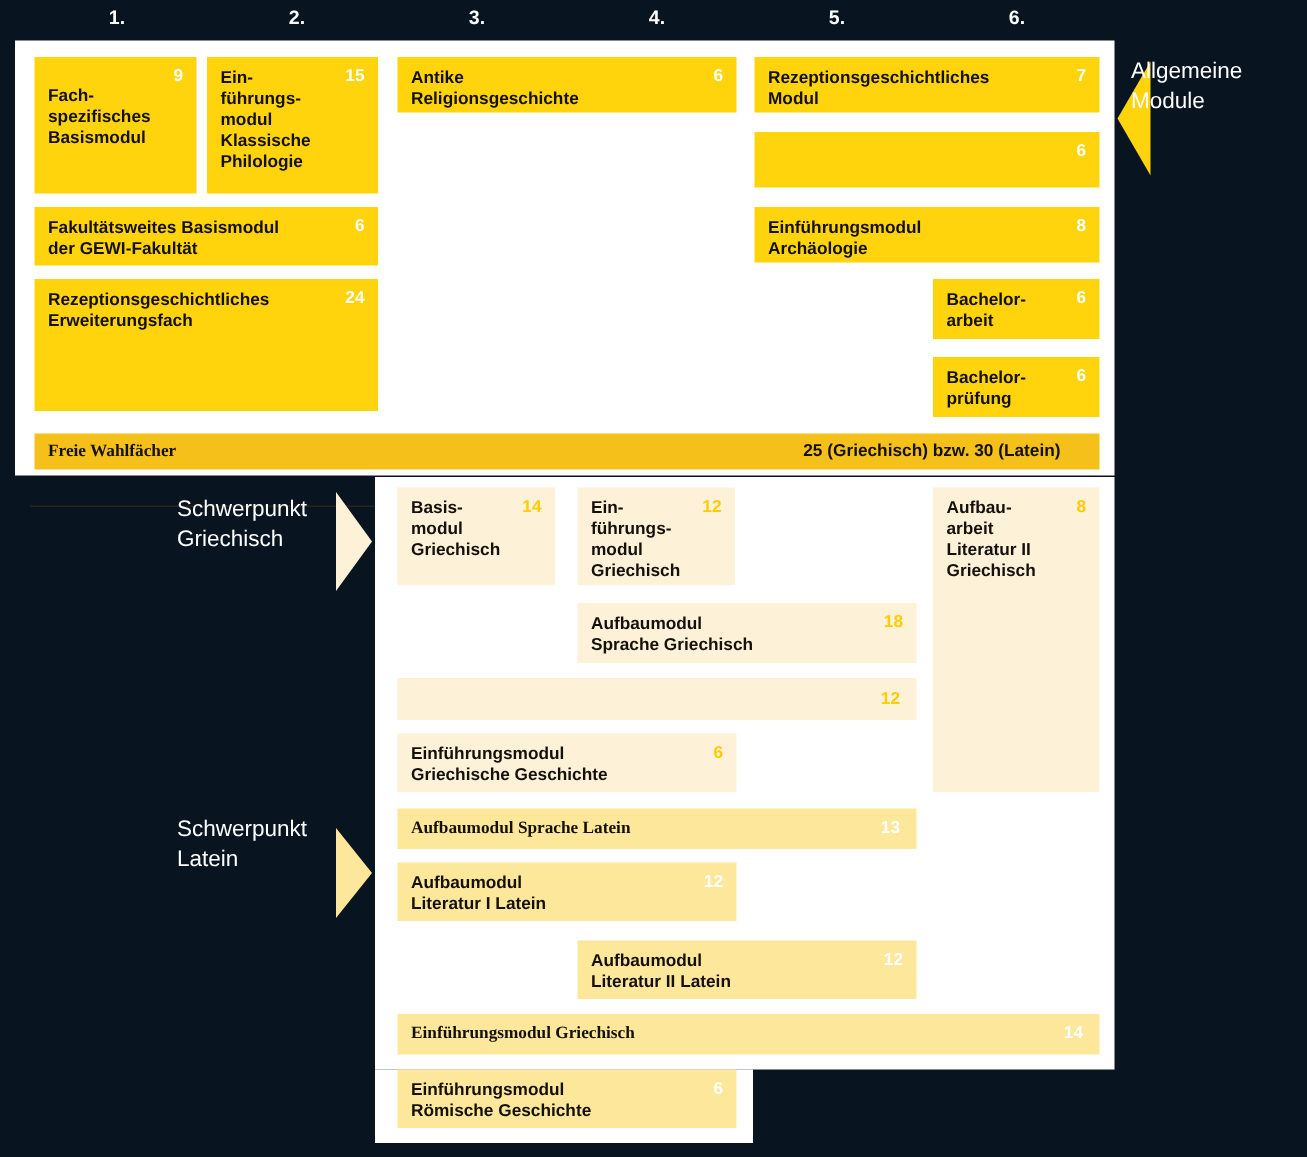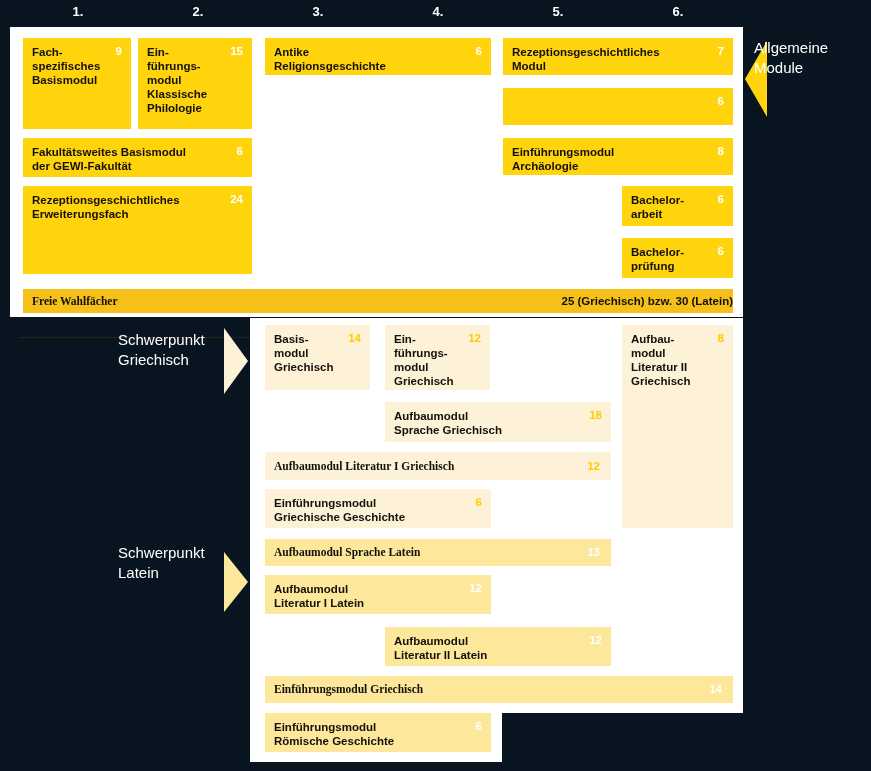--- a/index.html
+++ b/index.html
@@ -105,21 +105,21 @@
   <div class="panel" style="left:250px; top:713px; width:252px; height:49px;"></div>
 
   <div class="hairline" style="left:20px; top:337px; width:230px;"></div>
 
   <div class="arrow arrow-left" style="left:745px; top:41px;"></div>
   <div class="grp-label" style="left:754px; top:38px; width:92px;">Allgemeine
 Module</div>
 
   <div class="box v-gold" style="left:23px; top:38px; width:108px; height:91px;">
     <span class="ects">9</span>
-    <span class="ttl" style="white-space:pre-line;">Fach-
+    <span class="ttl" style="white-space:pre-line;margin-top:12px;">Fach-
 spezifisches
 Basismodul</span>
   </div>
 
   <div class="box v-gold" style="left:138px; top:38px; width:114px; height:91px;">
     <span class="ects">15</span>
     <span class="ttl" style="white-space:pre-line;">Ein-
 führungs-
 modul
 Klassische
@@ -166,21 +166,21 @@
 arbeit</span>
   </div>
 
   <div class="box v-gold" style="left:622px; top:238px; width:111px; height:40px;">
     <span class="ects">6</span>
     <span class="ttl" style="white-space:pre-line;">Bachelor-
 prüfung</span>
   </div>
 
   <div class="box v-amber wide" style="left:23px; top:289px; width:710px; height:24px; padding-top:5px;">
-    <span class="ects" style="top:5px; right:0;">25 (Griechisch) bzw. 30 (Latein)</span>
+    <span class="ects" style="top:5px; right:26px;">25 (Griechisch) bzw. 30 (Latein)</span>
     <span class="ttl" style="padding-right:0;">Freie Wahlfächer</span>
   </div>
 
   <div class="grp-label" style="left:118px; top:330px; width:110px;">Schwerpunkt
 Griechisch</div>
   <div class="arrow arrow-right-cream" style="left:224px; top:328px;"></div>
 
   <div class="box v-cream" style="left:265px; top:325px; width:105px; height:65px;">
     <span class="ects">14</span>
     <span class="ttl" style="white-space:pre-line;">Basis-
@@ -192,34 +192,33 @@
     <span class="ects">12</span>
     <span class="ttl" style="white-space:pre-line;">Ein-
 führungs-
 modul
 Griechisch</span>
   </div>
 
   <div class="box v-cream" style="left:622px; top:325px; width:111px; height:203px;">
     <span class="ects">8</span>
     <span class="ttl" style="white-space:pre-line;">Aufbau-
-modul
+arbeit
 Literatur II
 Griechisch</span>
   </div>
 
   <div class="box v-cream" style="left:385px; top:402px; width:226px; height:40px;">
     <span class="ects">18</span>
     <span class="ttl" style="white-space:pre-line;">Aufbaumodul
 Sprache Griechisch</span>
   </div>
 
   <div class="box v-cream wide" style="left:265px; top:452px; width:346px; height:28px; padding-top:7px;">
     <span class="ects" style="top:7px; right:11px;">12</span>
-    <span class="ttl" style="padding-right:0;">Aufbaumodul Literatur I Griechisch</span>
   </div>
 
   <div class="box v-cream" style="left:265px; top:489px; width:226px; height:39px;">
     <span class="ects">6</span>
     <span class="ttl" style="white-space:pre-line;">Einführungsmodul
 Griechische Geschichte</span>
   </div>
 
   <div class="grp-label" style="left:118px; top:543px; width:110px;">Schwerpunkt
 Latein</div>

